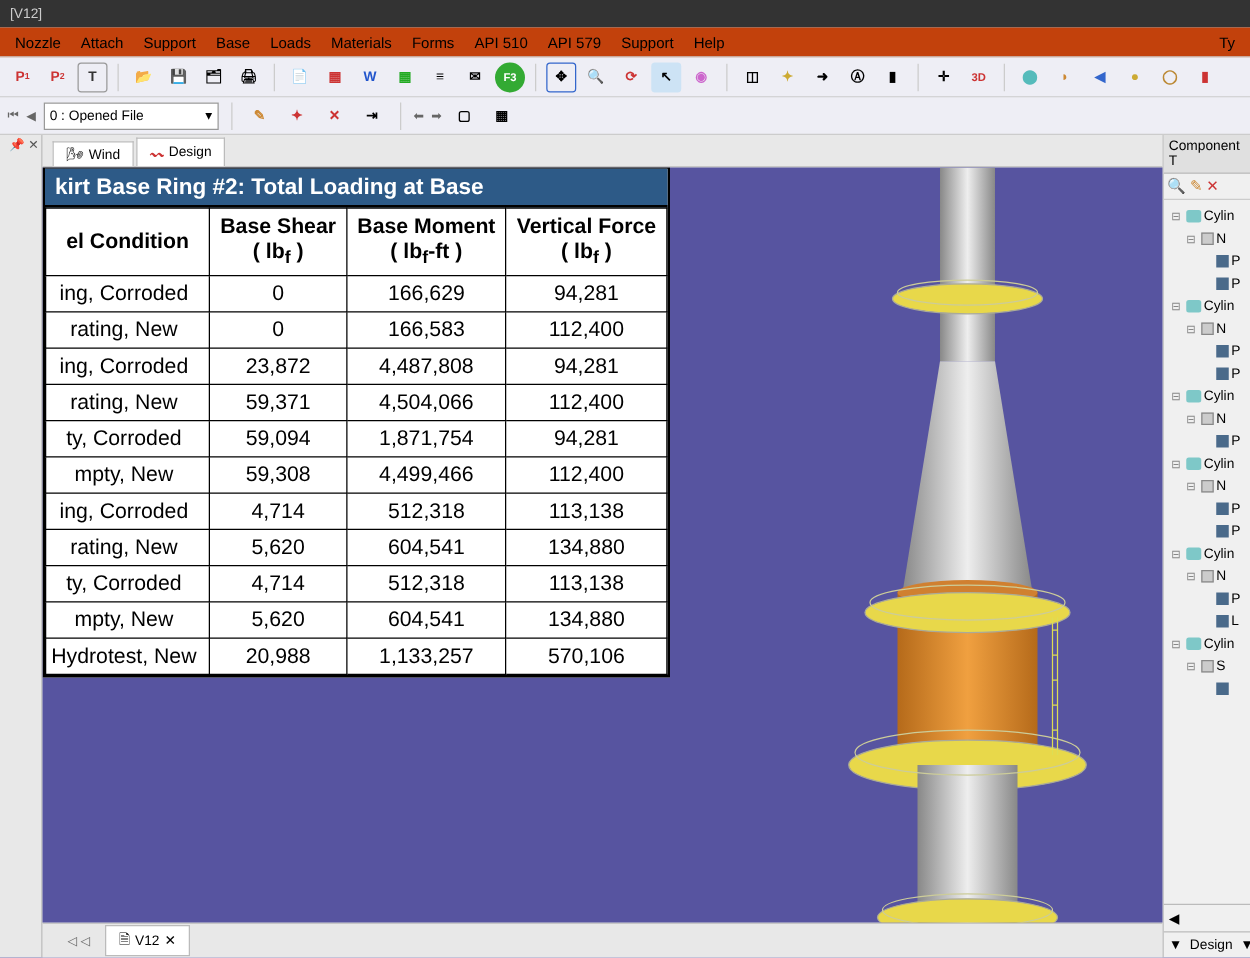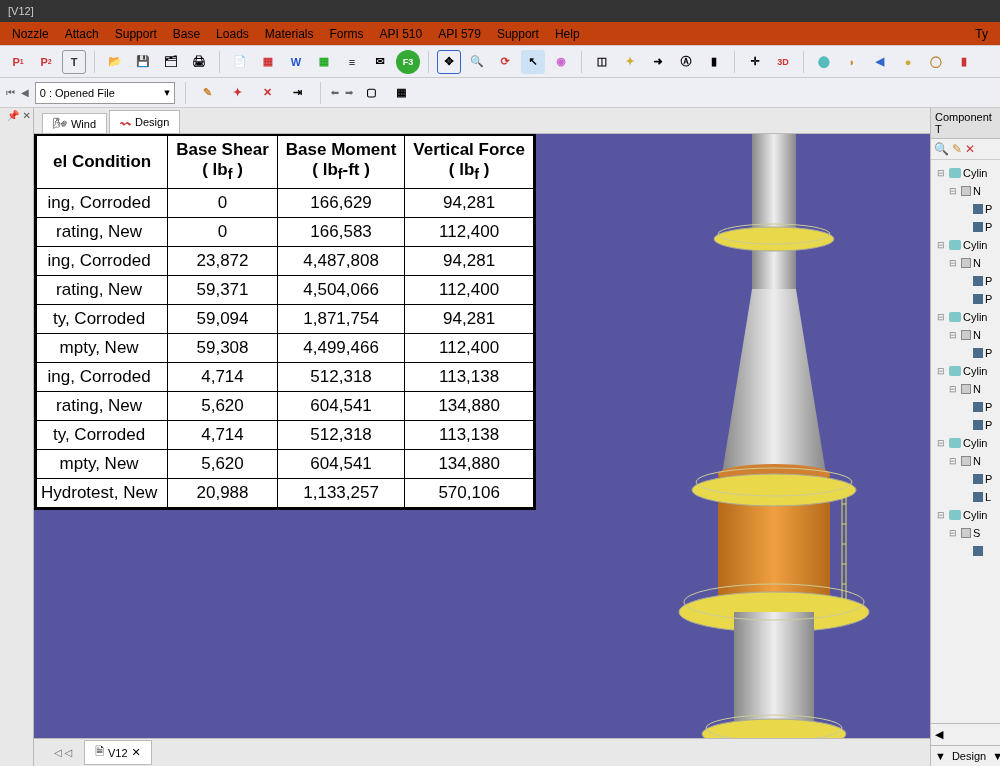--- a/index.html
+++ b/index.html
@@ -174,20 +174,21 @@
             <line x1="172" y1="360" x2="172" y2="470"></line>
             <line x1="168" y1="370" x2="172" y2="370"></line>
             <line x1="168" y1="390" x2="172" y2="390"></line>
             <line x1="168" y1="410" x2="172" y2="410"></line>
             <line x1="168" y1="430" x2="172" y2="430"></line>
             <line x1="168" y1="450" x2="172" y2="450"></line>
           </g>
       </svg>
 
       <div class="box">
+        <div class="box-title">kirt Base Ring #2: Total Loading at Base</div>
         <table>
           <thead>
               <tr id="thr">
                 <th>el Condition</th>
                 <th>Base Shear<br>( lb<sub>f</sub> )</th>
                 <th>Base Moment<br>( lb<sub>f</sub>-ft )</th>
                 <th>Vertical Force<br>( lb<sub>f</sub> )</th>
               </tr>
             </thead>
           <tbody id="tb">

